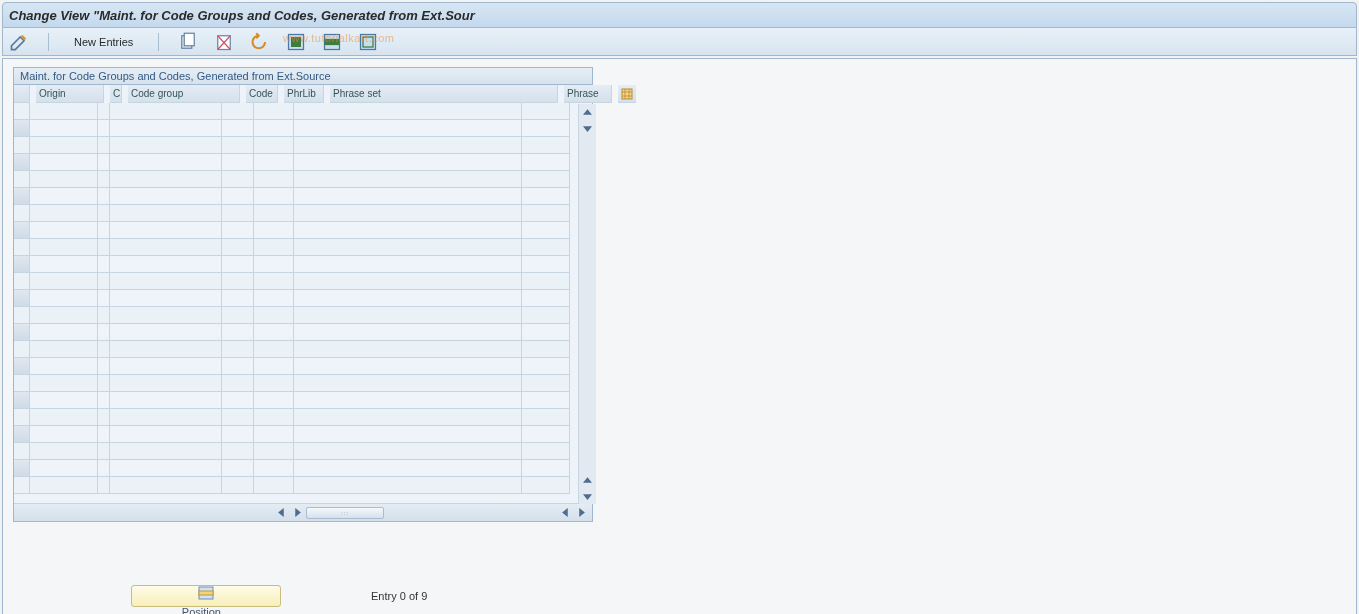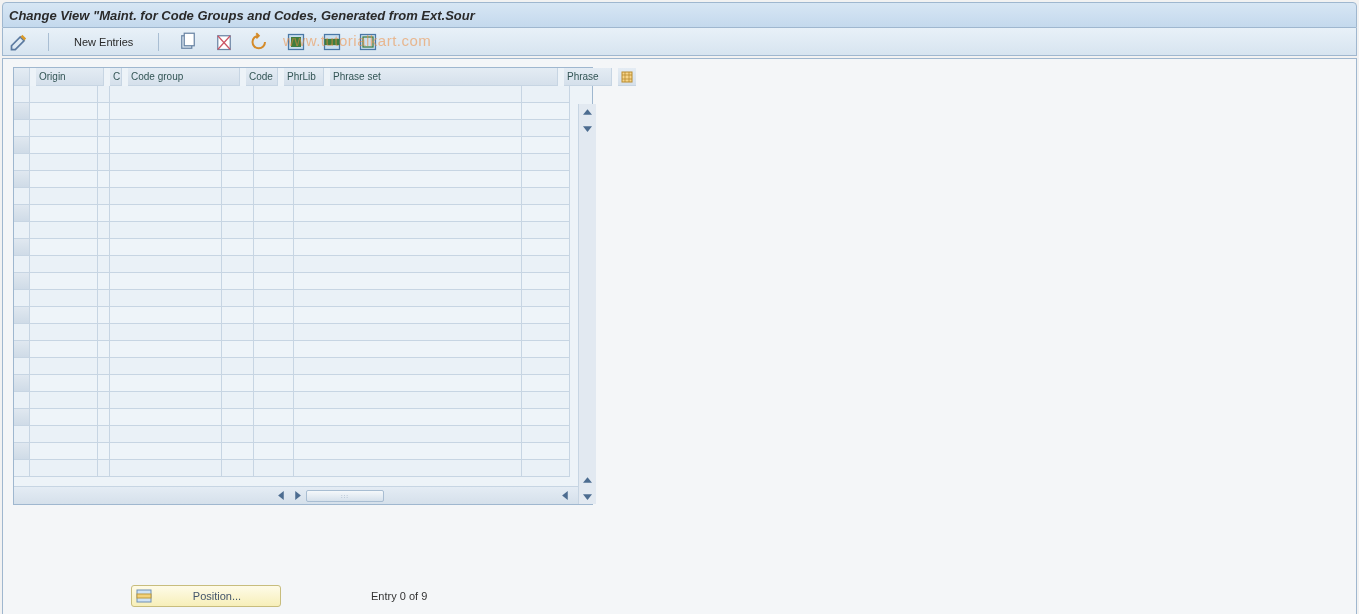--- a/index.html
+++ b/index.html
@@ -55,21 +55,21 @@
       padding: 0 6px;
       color: #2a2a2a;
       cursor: pointer;
       height: 20px;
       display:flex; align-items:center;
     }
     .watermark {
       position: absolute;
       left: 280px;
       top: 4px;
-      font-size: 15px;
+      font-size: 11px;
       letter-spacing: .5px;
       color: rgba(239,141,62,0.55);
       font-family: Arial, sans-serif;
       pointer-events: none;
     }
     
     .workarea {
       margin: 2px 2px 0 2px;
       border: 1px solid #9fb7cf;
       background: #f4f6f8;
@@ -169,20 +169,21 @@
       background: linear-gradient(#fefbe8,#f7efb9);
       border:1px solid #c8bd7d;
       border-radius:3px;
       display:flex; align-items:center;
       padding:0 4px;
       gap:6px;
       color:#43556b;
       cursor:pointer;
       font-size:11px;
       justify-content:flex-start;
+      flex-direction:column;
     }
     .position-btn .ic { width:16px; height:14px; display:flex; align-items:center; justify-content:center; }
     .position-btn .lbl { flex:1; text-align:center; }
     .entry-text { color:#333; font-size:11px; }
     
     .arrow svg, .harrow svg { width:9px; height:9px; }
   </style>
 </head>
 <body>
 
@@ -236,20 +237,21 @@
         <rect x="4" y="4" width="8" height="8" fill="none" stroke="#3f7d3f"></rect>
       </svg>
   </div>
 
   <div class="watermark">www.tutorialkart.com</div>
 </div>
 
 <div class="workarea">
 
   <div class="grid-wrap">
+    <div class="grid-caption">Maint. for Code Groups and Codes, Generated from Ext.Source</div>
 
     <div class="grid-body">
       <div class="grid-cols">
 
         <div class="grid-header-row">
           <div class="gh gh-sel"></div>
           <div class="gh col-origin">Origin</div>
           <div class="gh col-c">C</div>
           <div class="gh col-codegroup">Code group</div>
           <div class="gh col-code">Code</div>

